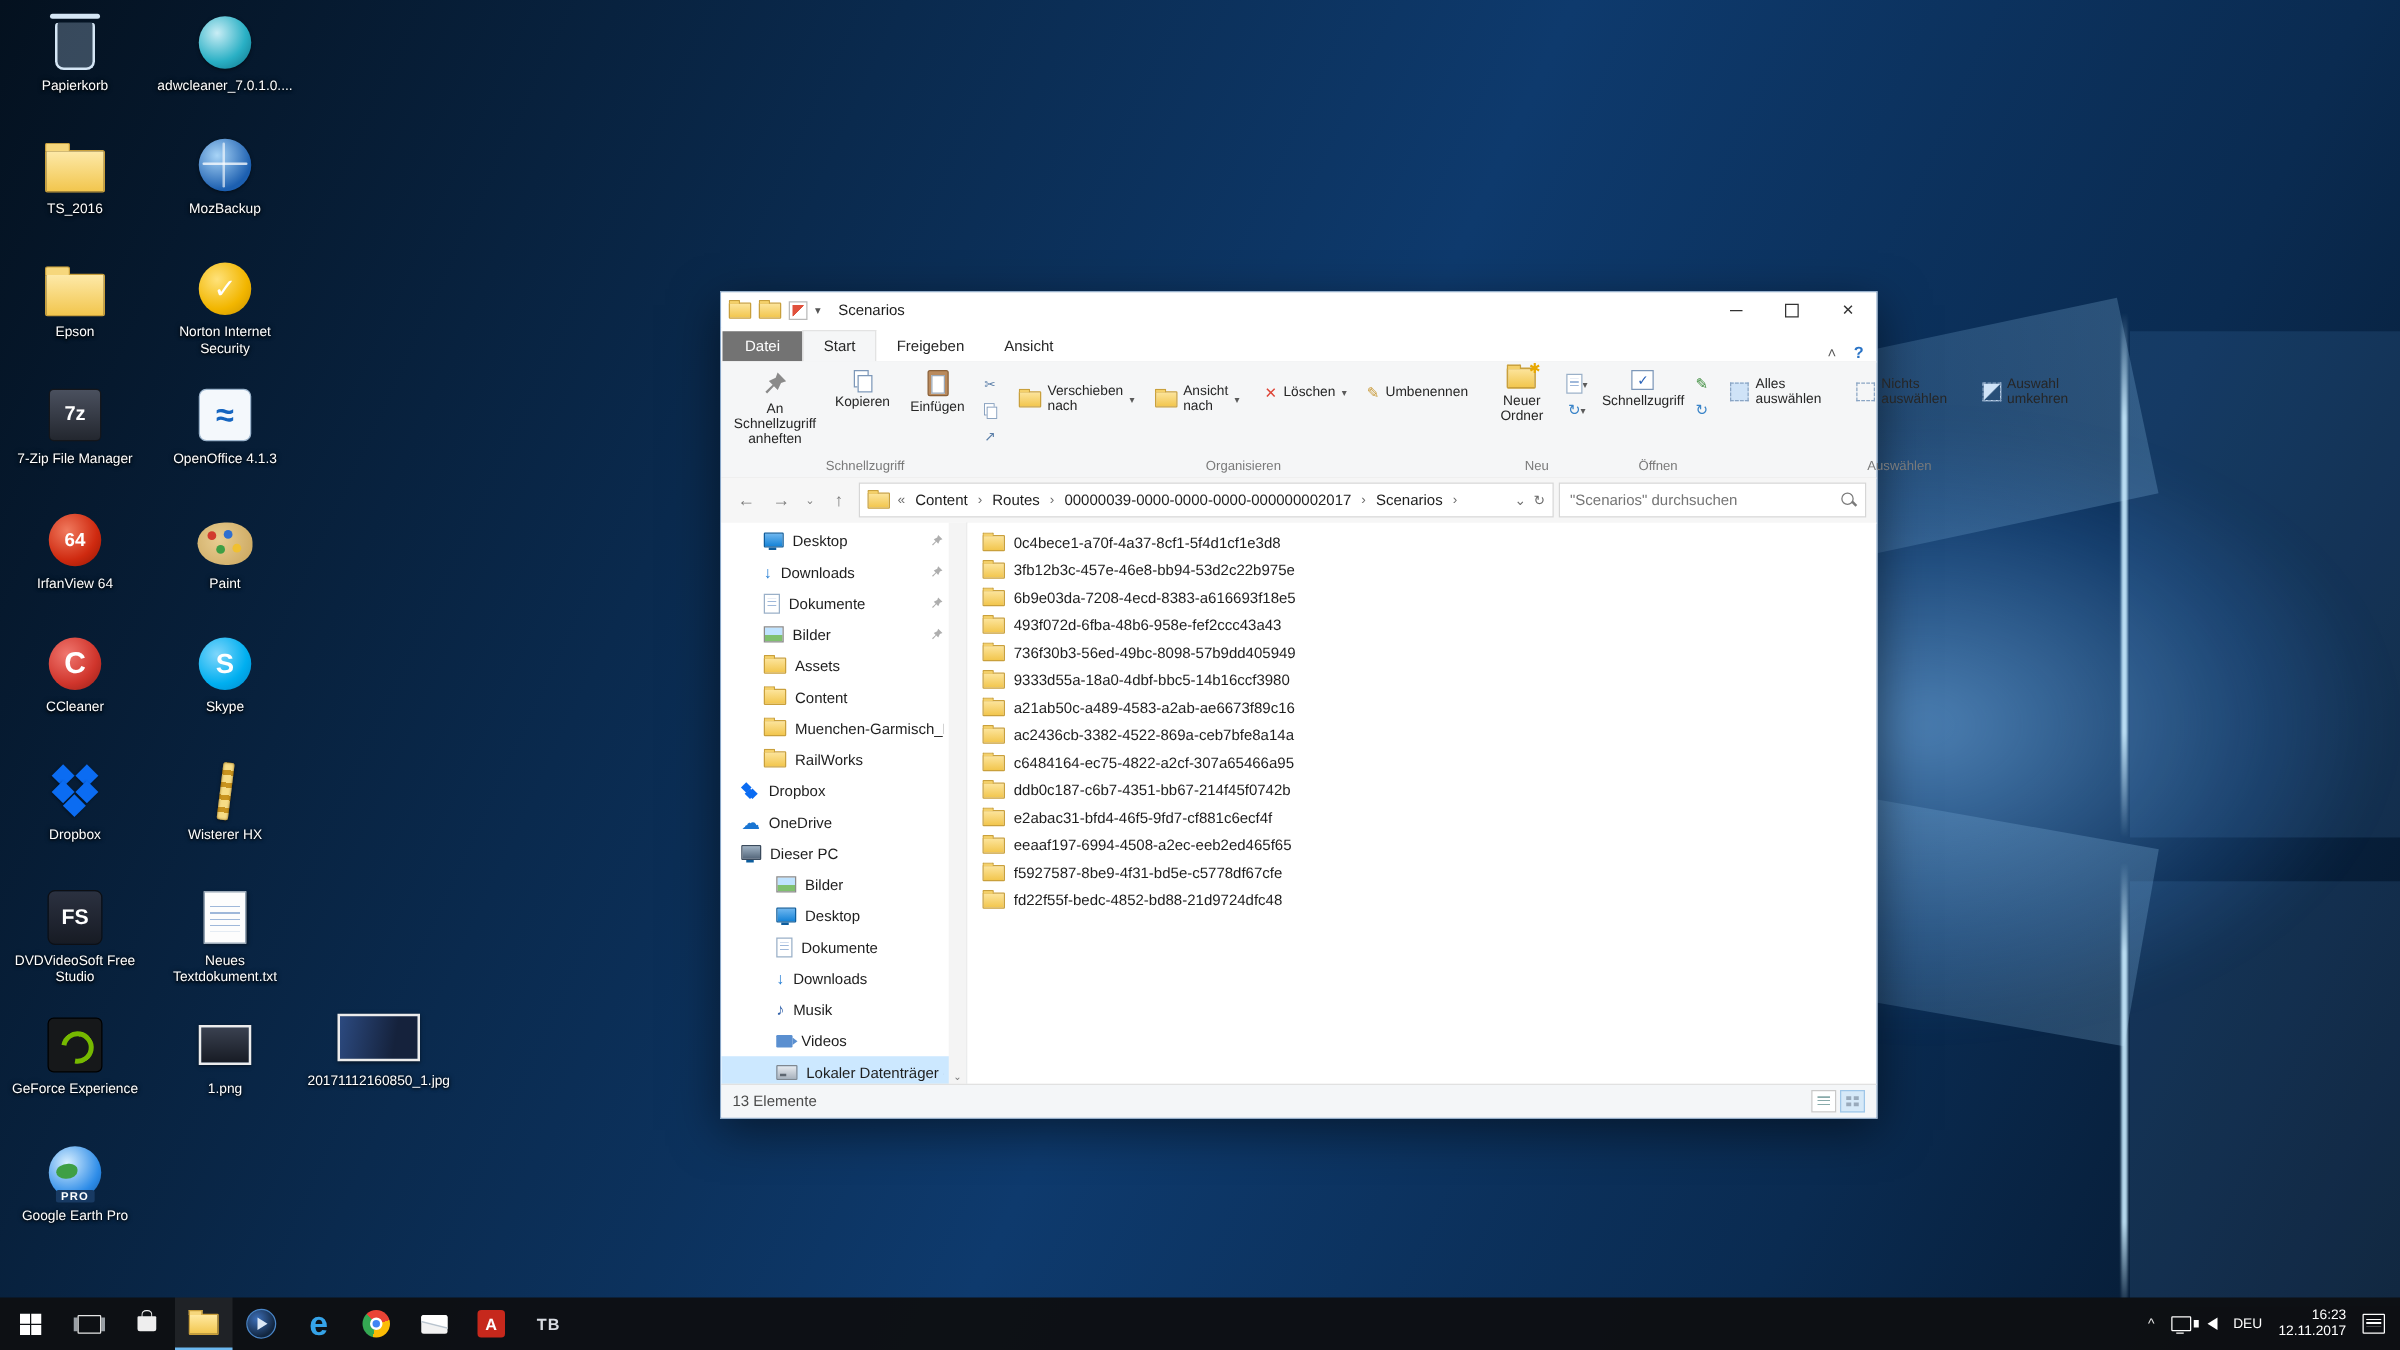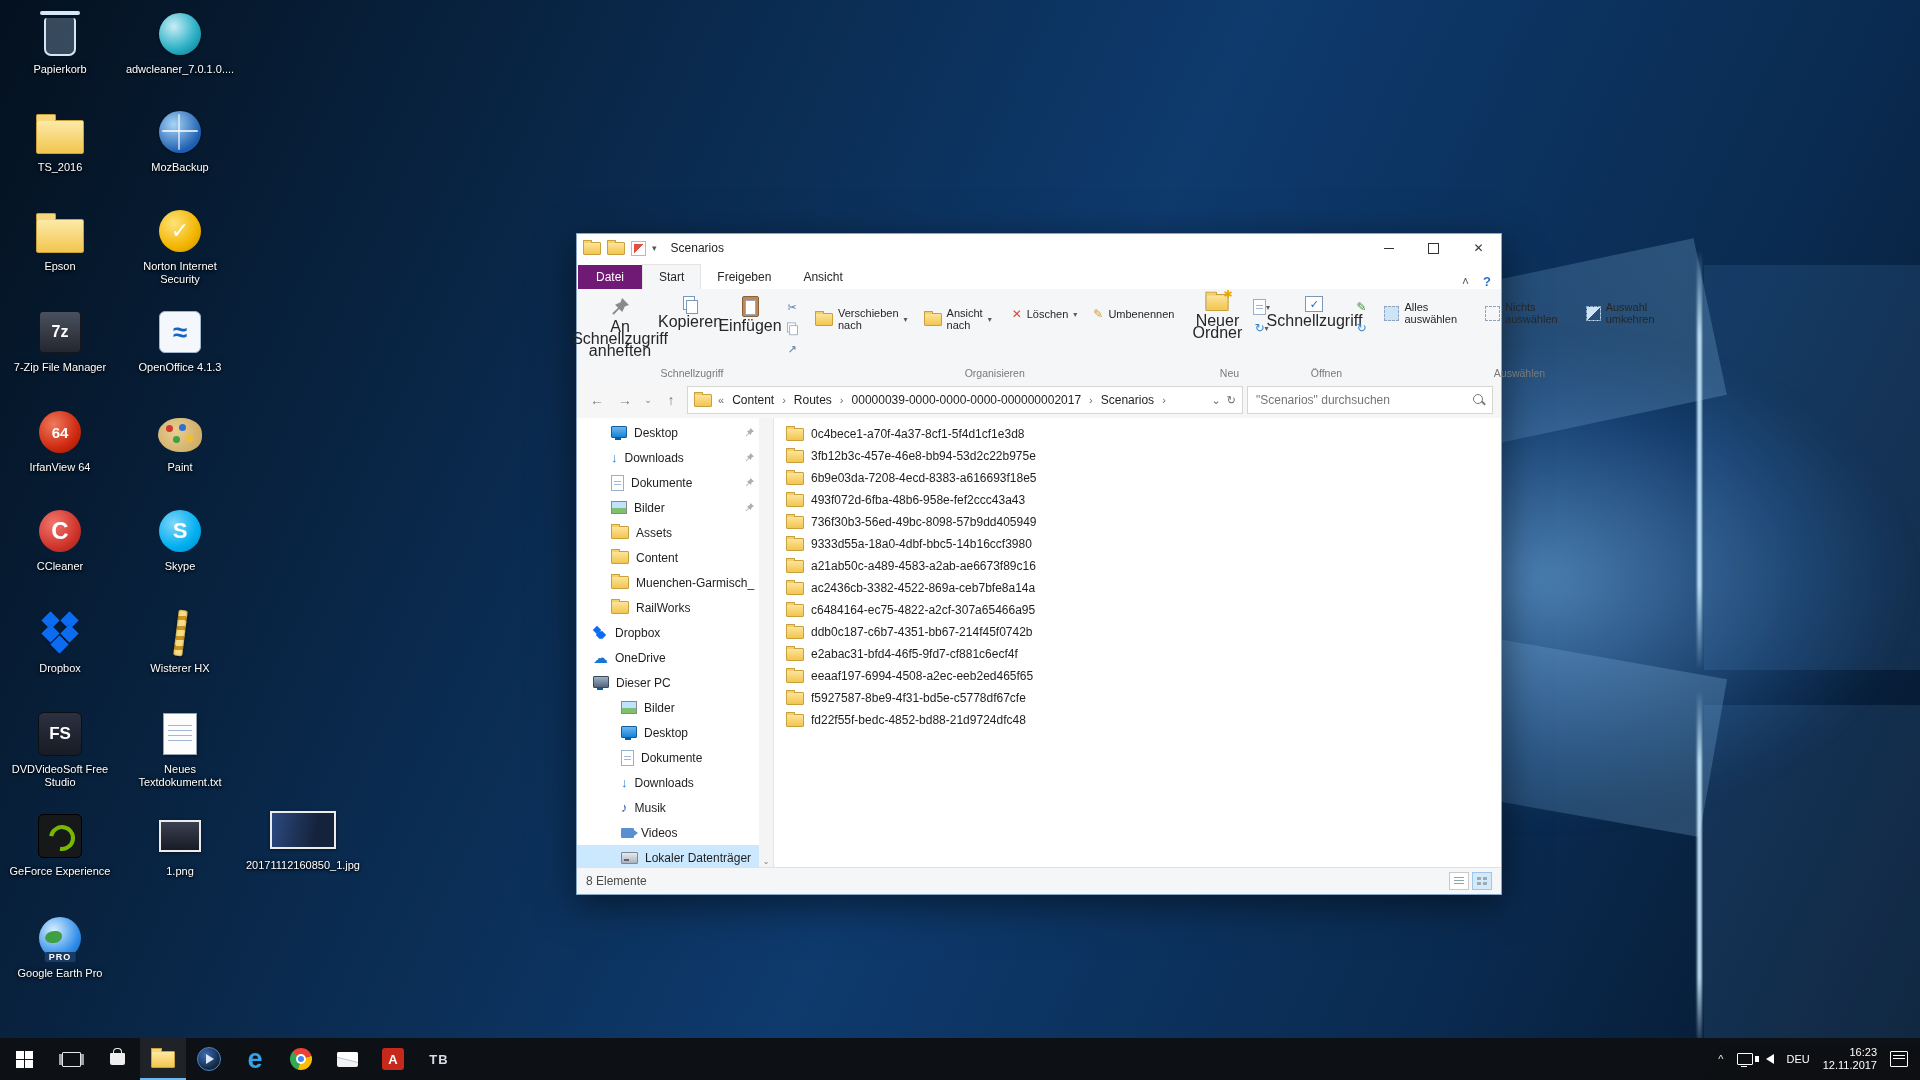--- a/index.html
+++ b/index.html
@@ -72,31 +72,31 @@
   .qicon-red{width:13px;height:13px;background:#fff;border:1px solid #b9b9b9;position:relative;}
   .qicon-red::before{content:"";position:absolute;inset:2px;background:linear-gradient(135deg,#e0503c 55%,#fff 55%);}
   .chev{font-size:9px;color:#555;}
   .wtitle{margin-left:8px;font-size:12px;color:#1e1e1e;}
   .wbtns{margin-left:auto;display:flex;height:100%;}
   .wbtn{width:45px;height:100%;display:flex;align-items:center;justify-content:center;color:#333;font-size:12px;}
   .wbtn .bar{width:10px;height:1px;background:#333;}
   .wbtn .box{width:9px;height:9px;border:1px solid #333;}
   .tabsrow{position:absolute;left:0;top:28px;right:0;height:27px;background:#fff;display:flex;align-items:flex-end;border-bottom:1px solid #e9e9e9;}
   .tab{padding:5px 16px 5px;font-size:12px;color:#262626;}
-  .tab.file{background:#701a75;color:#fff;margin-left:1px;padding:5px 18px;}
+  .tab.file{background:#737373;color:#fff;margin-left:1px;padding:5px 18px;}
   .tab.active{background:#f5f6f7;border:1px solid #e3e3e3;border-bottom:none;}
   .tabright{margin-left:auto;display:flex;align-items:center;gap:14px;padding-right:10px;color:#5a5a5a;}
   .tabright .help{color:#2b74c6;font-weight:bold;font-size:13px;}
   .ribbon{position:absolute;left:0;top:55px;right:0;height:93px;background:#f5f6f7;border-bottom:1px solid #dcdcdc;display:flex;}
   .rgroup{display:flex;flex-direction:column;padding:3px 4px 0;}
   .rbody{flex:1;display:flex;align-items:flex-start;gap:2px;}
   .rname{text-align:center;font-size:10.5px;color:#7a7a7a;padding:2px 0 3px;}
   .rdiv{width:1px;background:#e0e0e0;margin:4px 0;}
   .rbig{width:74px;display:flex;flex-direction:column;align-items:center;text-align:center;padding:4px 2px 2px;gap:3px;}
-  .rbig .rlbl{font-size:16px;line-height:12px;color:#262626;}
+  .rbig .rlbl{font-size:11px;line-height:12px;color:#262626;}
   .rsmallcol{display:flex;flex-direction:column;gap:3px;padding-top:6px;}
   .rtiny{width:22px;height:18px;display:flex;align-items:center;justify-content:center;font-size:11px;color:#5a7ea8;}
   .rstack{display:flex;flex-direction:row;justify-content:center;gap:8px;padding-top:14px;}
   .rsmall{display:flex;align-items:center;gap:5px;font-size:11px;color:#262626;padding:1px 4px;}
   .marr{font-size:8px;color:#5a5a5a;}
   .icopy{position:relative;width:15px;height:17px;}
   .icopy::before,.icopy::after{content:"";position:absolute;width:10px;height:12px;background:#fff;border:1px solid #7c97b8;}
   .icopy::before{left:0;top:0;}
   .icopy::after{left:3px;top:4px;}
   .ipaste{width:15px;height:19px;background:#b98a5d;border:1px solid #8a6038;border-radius:2px;position:relative;}
@@ -688,21 +688,21 @@
         <span class="fold"></span>
         <span>f5927587-8be9-4f31-bd5e-c5778df67cfe</span>
       </div>
     <div class="frow">
         <span class="fold"></span>
         <span>fd22f55f-bedc-4852-bd88-21d9724dfc48</span>
       </div>
   </div>
 
   <div class="statusbar">
-    <span>8 Elemente</span>
+    <span>13 Elemente</span>
     <span class="sspace"></span>
     <span class="vicon">
         <span class="vlines"></span>
       </span>
     <span class="vicon active">
         <span class="vboxes"></span>
       </span>
   </div>
 </div>
 

